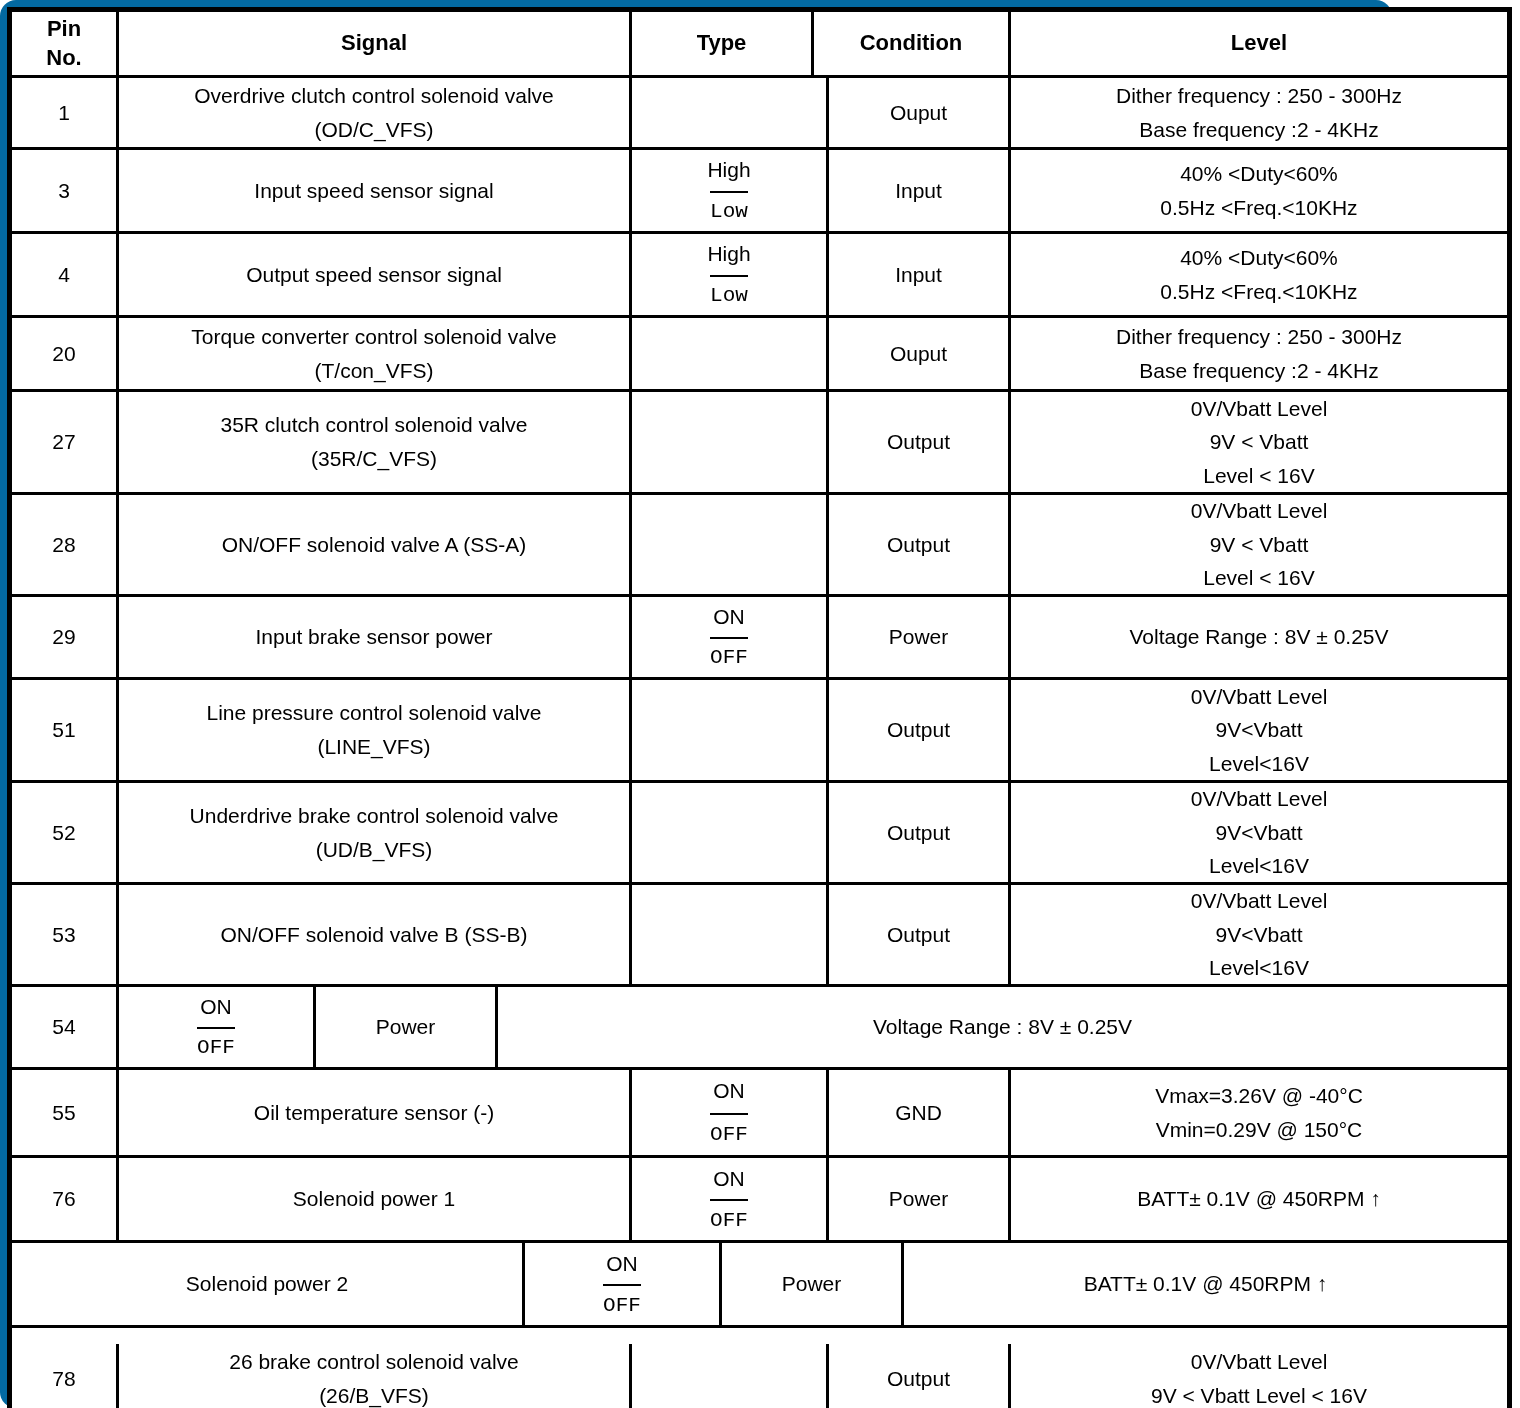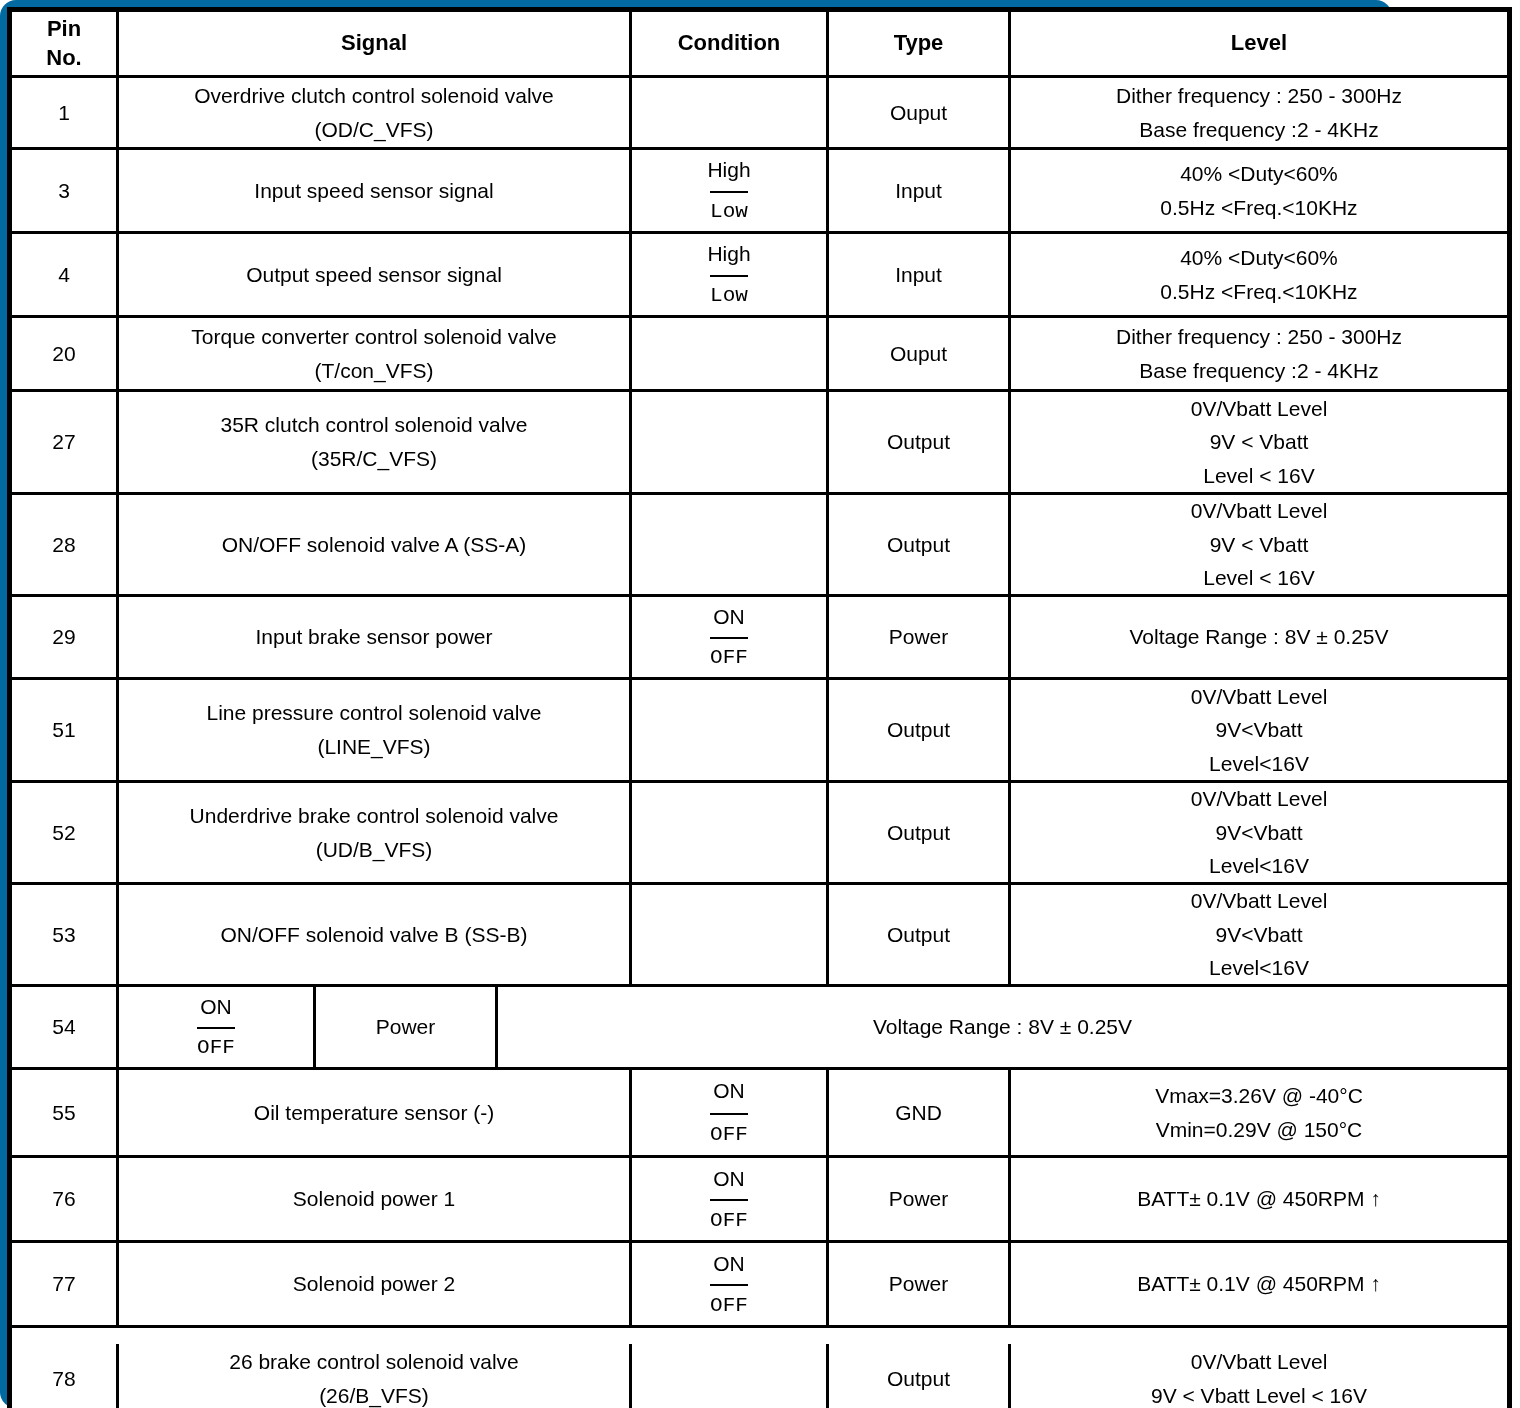--- a/index.html
+++ b/index.html
@@ -74,22 +74,22 @@
 </head>
 <body>
 
 <div class="page">
   <div class="pin-table">
 
     <div class="row hdr" style="height:66px">
       <div class="cell col-pin">Pin
 No.</div>
       <div class="cell col-signal">Signal</div>
+      <div class="cell col-type">Type</div>
       <div class="cell col-cond">Condition</div>
-      <div class="cell col-type">Type</div>
       <div class="cell col-level">Level</div>
     </div>
 
     <div class="row" style="height:72px">
       <div class="cell col-pin">1</div>
       <div class="cell col-signal">Overdrive clutch control solenoid valve
 (OD/C_VFS)</div>
       <div class="cell col-cond"></div>
       <div class="cell col-type">Ouput</div>
       <div class="cell col-level">Dither frequency : 250 - 300Hz
@@ -221,21 +221,20 @@
       <div class="cell col-signal">Solenoid power 1</div>
       <div class="cell col-cond cond-split">
         <div class="cond-sub">ON</div>
         <div class="cond-sub">OFF</div>
       </div>
       <div class="cell col-type">Power</div>
       <div class="cell col-level">BATT± 0.1V @ 450RPM ↑</div>
     </div>
 
     <div class="row" style="height:85px">
-      <div class="cell col-pin">77</div>
       <div class="cell col-signal">Solenoid power 2</div>
       <div class="cell col-cond cond-split">
         <div class="cond-sub">ON</div>
         <div class="cond-sub">OFF</div>
       </div>
       <div class="cell col-type">Power</div>
       <div class="cell col-level">BATT± 0.1V @ 450RPM ↑</div>
     </div>
 
     <div class="row" style="height:70px">

